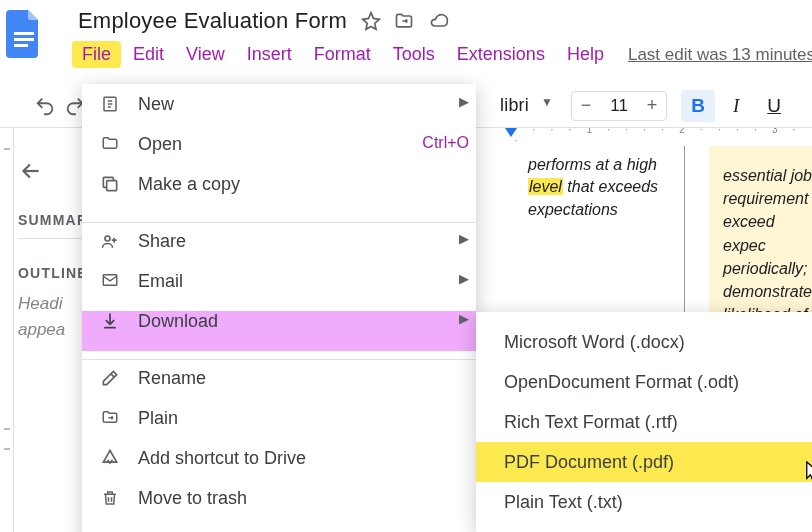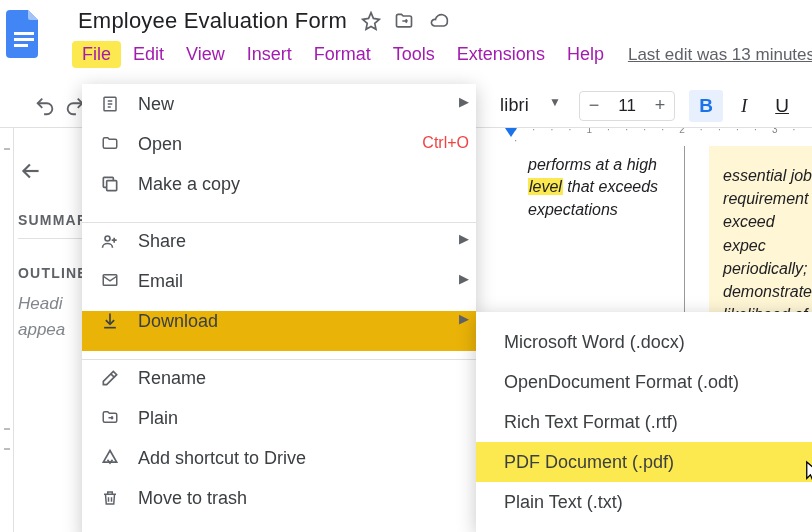--- a/index.html
+++ b/index.html
@@ -38,21 +38,21 @@
     .last-edit { font-size: 17px; color: #5f6368; text-decoration: underline; margin-left: 12px; white-space: nowrap; }
 
     
     .toolbar {
       position: absolute; left: 0; right: 0; top: 84px; height: 44px;
       display: flex; align-items: center; padding-left: 30px;
       border-bottom: 1px solid #e0e0e0;
     }
     .tb-btn { display:flex; align-items:center; justify-content:center; width: 30px; height: 30px; color:#5f6368; }
     .font-name {
-      margin-left: 410px; display:flex; gap: 12px;
+      margin-left: 410px; display:flex; gap: 4px;
       font-size: 18px; color:#202124; letter-spacing: 0.2px;
     }
     .caret { font-size: 12px; color:#5f6368; margin-left: 8px; margin-right: 8px;}
     .size-group { display:flex; align-items:center; border:1px solid #dadce0; border-radius: 4px; margin-left: 10px; }
     .size-btn { width: 28px; height: 28px; display:flex; align-items:center; justify-content:center; color:#5f6368; font-size:18px;}
     .size-val { width: 38px; text-align:center; font-size: 17px; }
     .fmt-group { display:flex; align-items:center; margin-left: 14px; gap: 4px;}
     .fmt-btn { width: 34px; height: 32px; display:flex; align-items:center; justify-content:center; font-size:19px; color:#202124; border-radius:3px;}
     .fmt-btn.bold { color:#1a73e8; background:#e8f0fe; font-weight:bold;}
     .fmt-btn.italic { font-style: italic; font-family: Georgia, serif;}
@@ -62,24 +62,24 @@
     .dropdown {
       position: absolute; left: 82px; top: 84px; width: 394px;
       background:#fff; box-shadow: 0 4px 18px rgba(0,0,0,0.22);
       padding: 10px 0 14px 0; z-index: 50;
     }
     .dd-item {
       display:flex; align-items:flex-start; height: 40px;
       padding: 0 7px 0 14px; font-size: 18px; color:#3c4043;
       position: relative;
     }
-    .dd-item.highlight { background: #eab308; }
+    .dd-item.highlight { background: #f0abfc; }
     .dd-icon { width: 28px; display:flex; justify-content:center; color:#5f6368; margin-right: 14px;}
     .dd-label { flex: 1; }
-    .dd-shortcut { font-size: 16px; color:#ef4444; }
+    .dd-shortcut { font-size: 16px; color:#a21caf; }
     .dd-arrow { width: 18px; text-align:right; color:#5f6368; font-size: 13px;}
     .dd-sep { height: 1px; background:#e0e0e0; margin: 8px 0;}
 
     
     .submenu {
       position:absolute; left: 476px; top: 312px; width: 404px;
       background:#fff; box-shadow: 0 4px 18px rgba(0,0,0,0.22);
       padding: 10px 0 10px 0; z-index: 60;
     }
     .sm-item { height: 40px; display:flex; align-items:center; padding: 0 20px 0 28px; font-size: 18px; color:#3c4043;}

